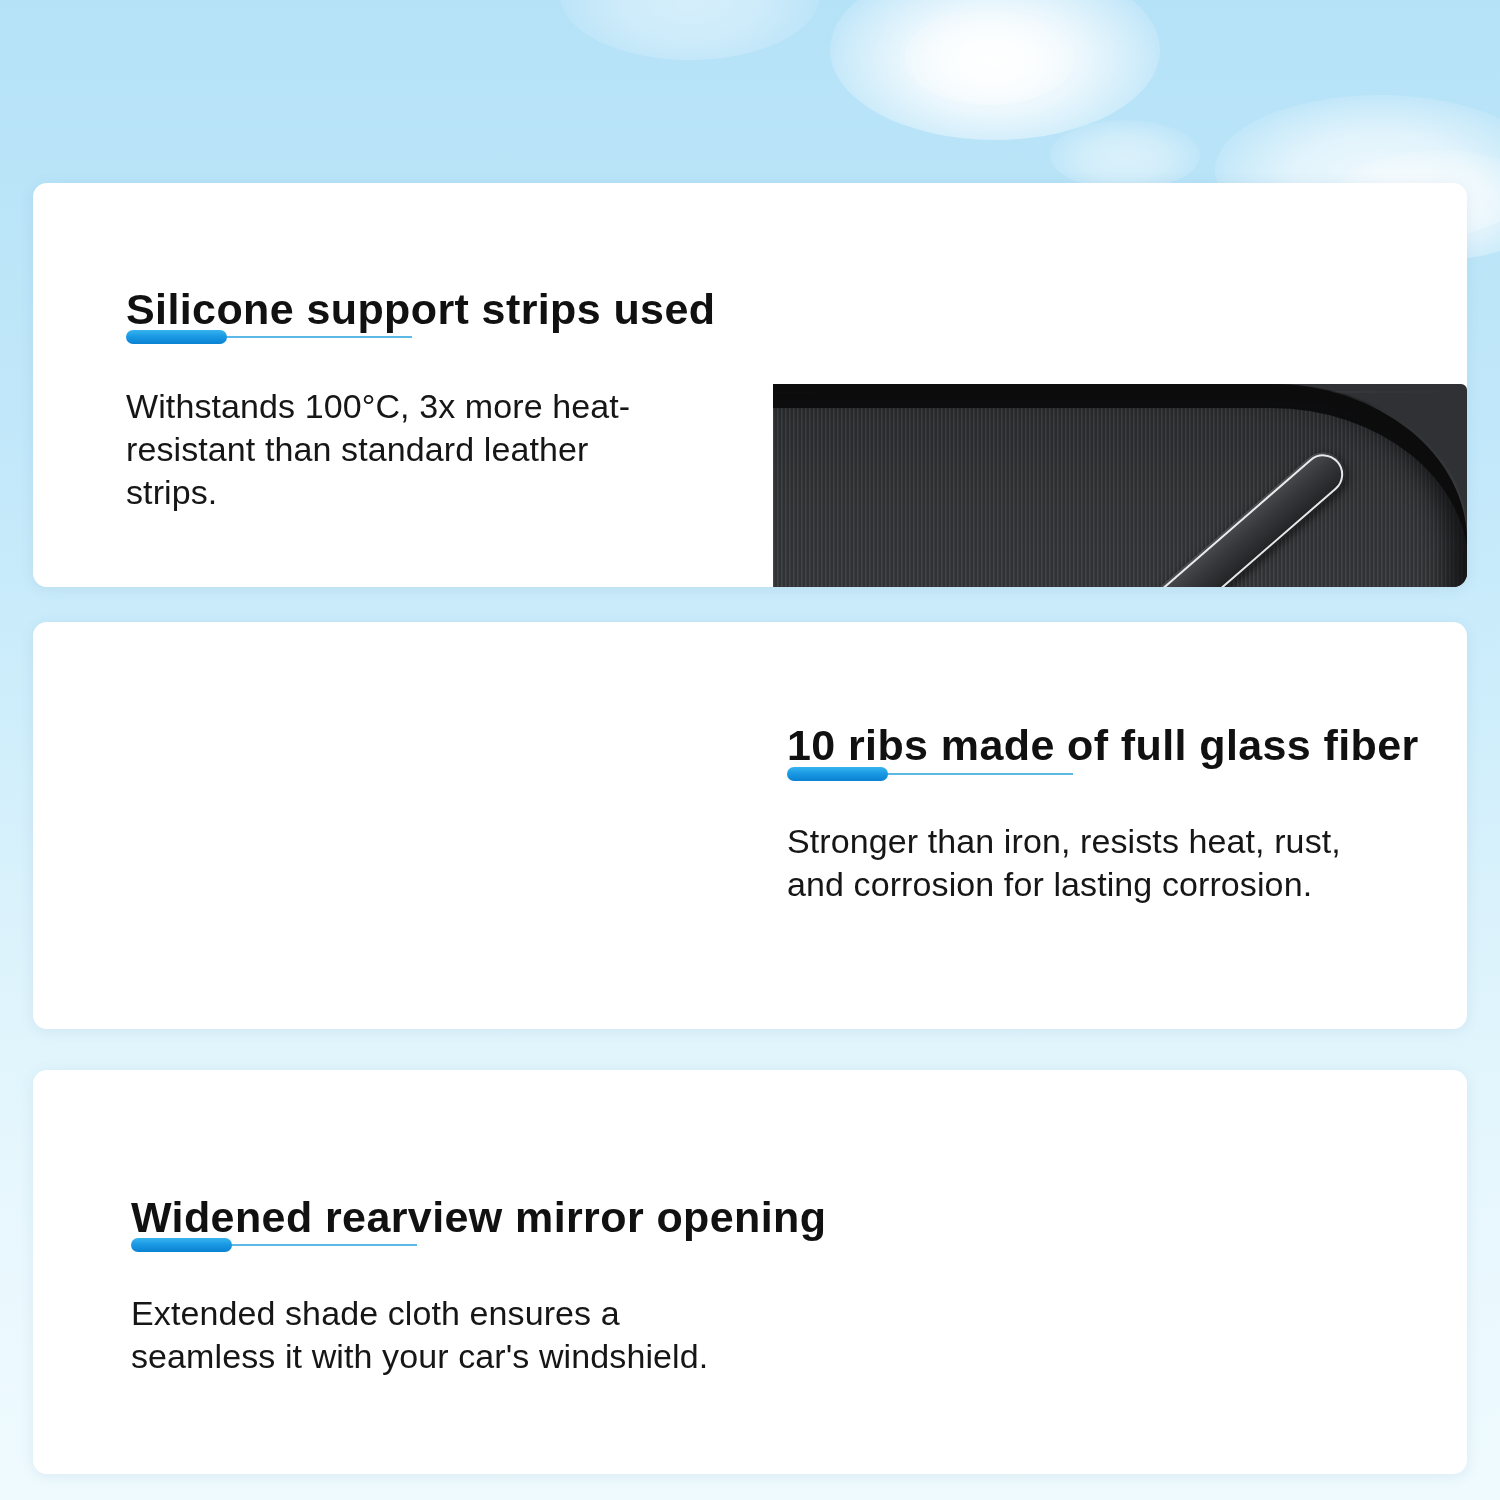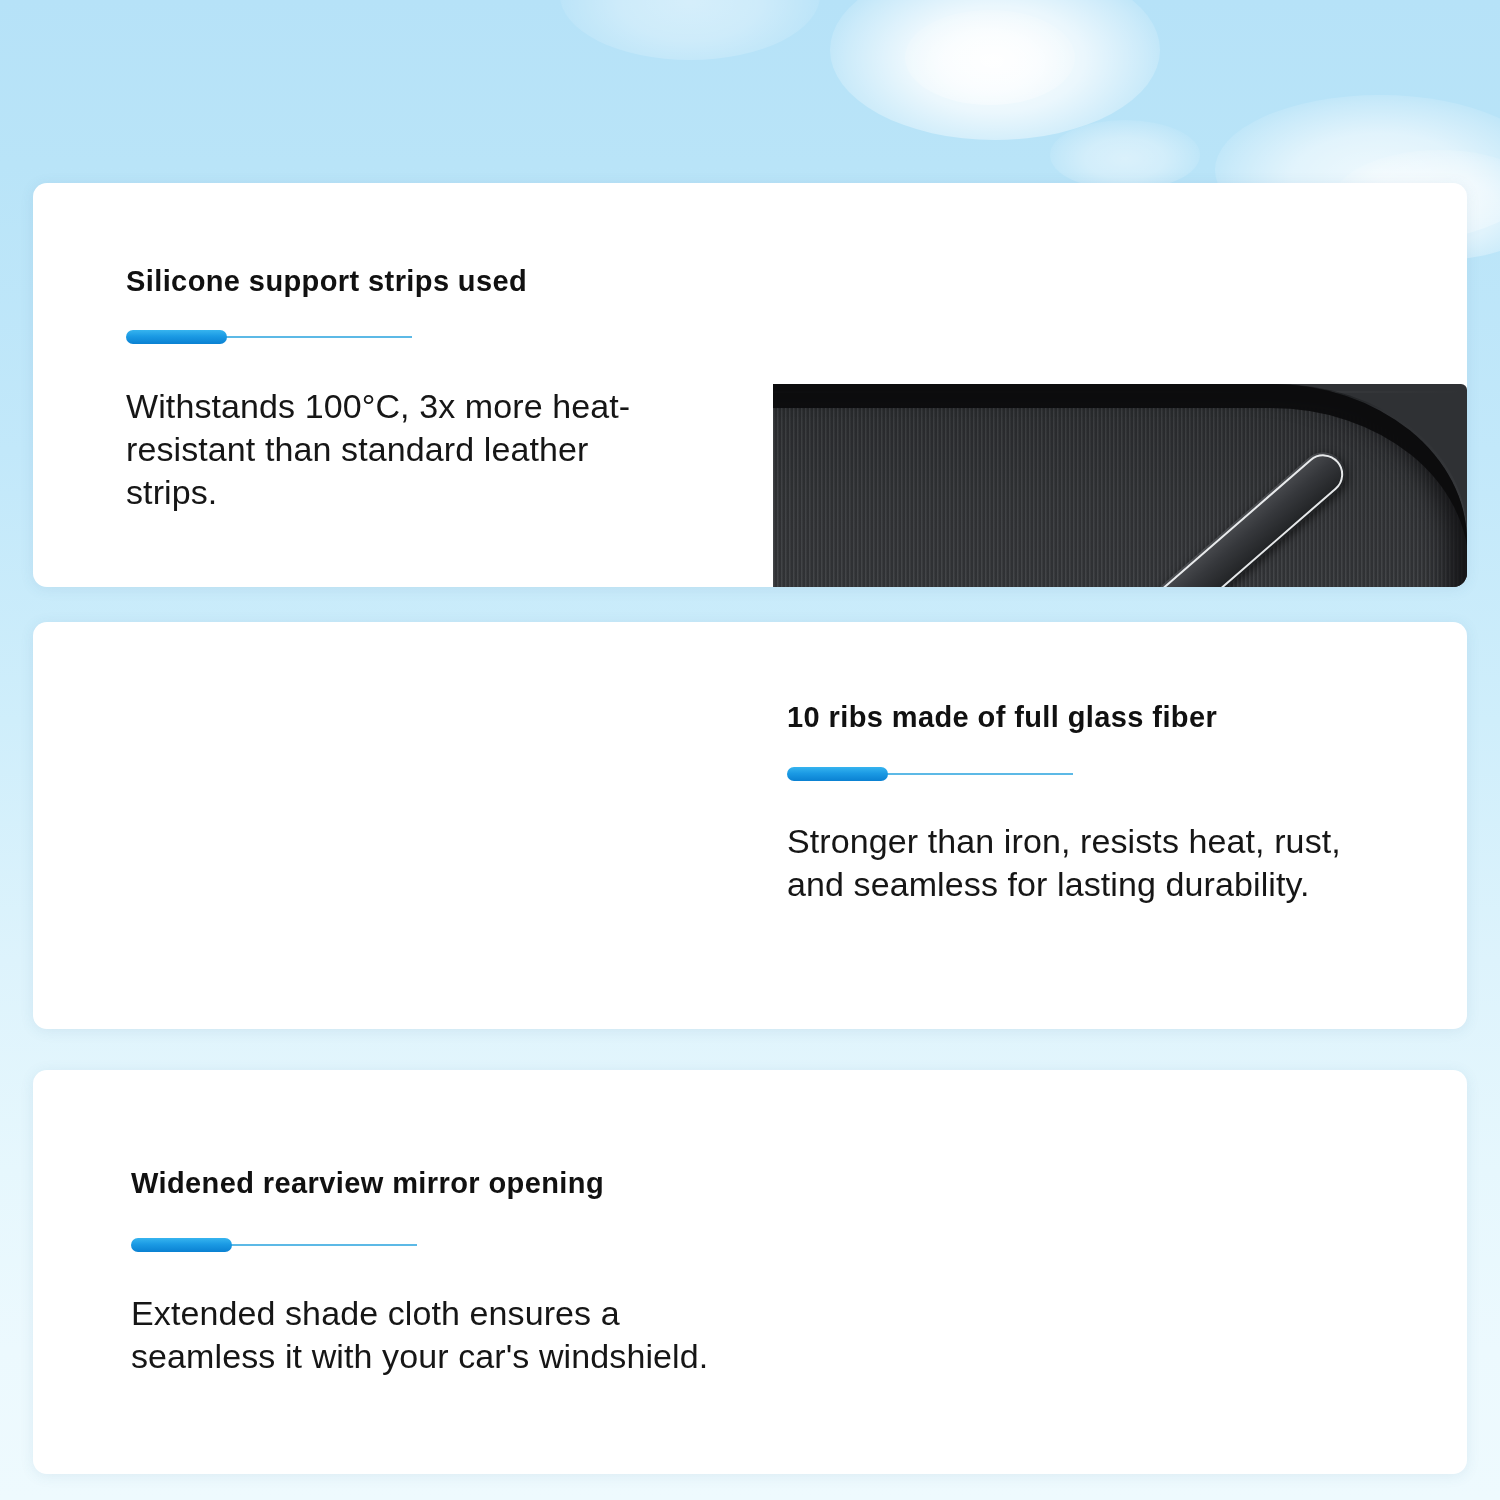--- a/index.html
+++ b/index.html
@@ -99,26 +99,27 @@
   .txt {
     position: absolute;
     top: 0;
     height: 100%;
   }
   .txt-left  { left: 0; }
   .txt-right { right: 0; }
 
   .heading {
     position: absolute;
-    font-size: 29px;
+    font-size: 43px;
     line-height: 50px;
     font-weight: 600;
     color: #111111;
     letter-spacing: 0.4px;
     white-space: nowrap;
+    margin-top: 28px;
   }
   .accent {
     position: absolute;
     height: 14px;
     width: 286px;
   }
   .accent .thick {
     position: absolute;
     left: 0; top: 0;
     width: 101px; height: 14px;
@@ -241,28 +242,28 @@
   </div>
 
   <div class="card" id="card-2">
 
     <div class="txt txt-right">
       <div class="heading" style="left:-680px; top:70px; width:700px;">10 ribs made of full glass fiber</div>
       <div class="accent" style="left:-680px; top:145px;">
         <div class="thin"></div>
         <div class="thick"></div>
       </div>
-      <div class="body" style="left:-680px; top:198px; width:610px;">Stronger than iron, resists heat, rust, and seamless for lasting durability.</div>
+      <div class="body" style="left:-680px; top:198px; width:610px;">Stronger than iron, resists heat, rust, and corrosion for lasting corrosion.</div>
     </div>
   </div>
 
   <div class="card" id="card-3">
 
     <div class="txt txt-left">
-      <div class="heading" style="left:98px; top:88px;">Widened rearview mirror opening</div>
+      <div class="heading" style="left:98px; top:94px;">Widened rearview mirror opening</div>
       <div class="accent" style="left:98px; top:168px;">
         <div class="thin"></div>
         <div class="thick"></div>
       </div>
       <div class="body" style="left:98px; top:222px; width:600px;">Extended shade cloth ensures a seamless it with your car's windshield.</div>
     </div>
 
   </div>
 
 </div>

